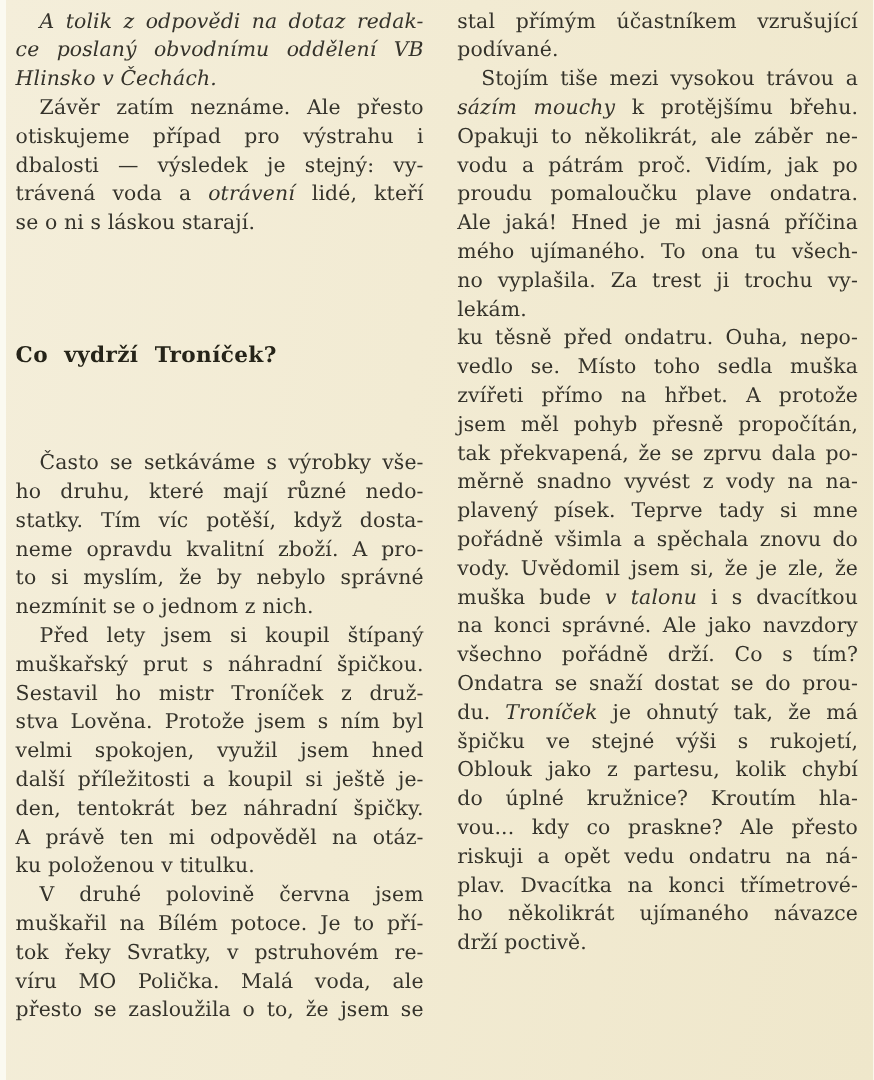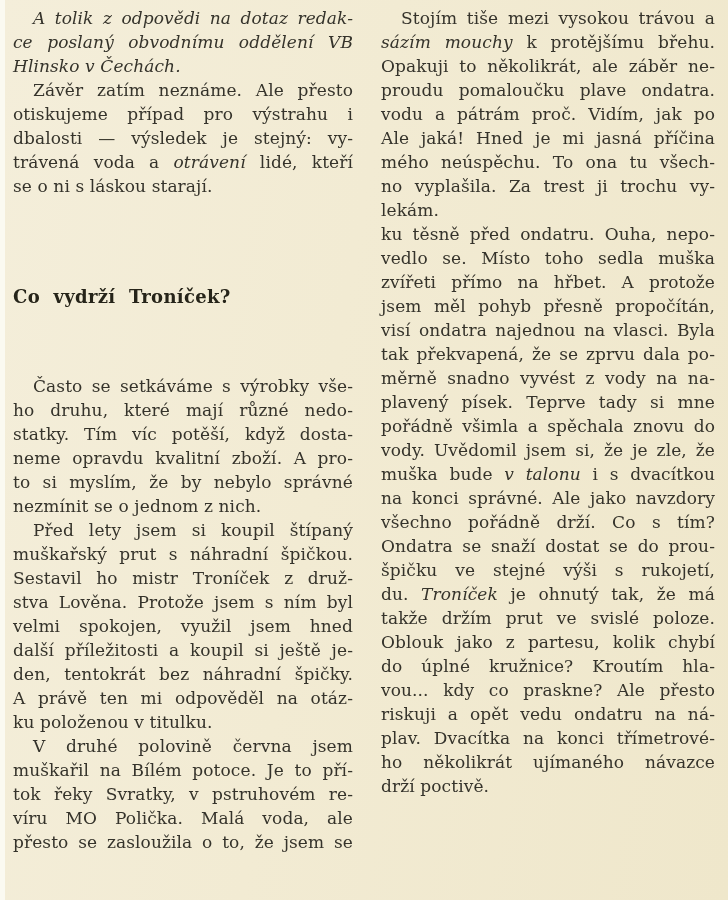--- a/index.html
+++ b/index.html
@@ -82,48 +82,50 @@
       <div class="para">
         <div class="line ind">V druhé polovině června jsem</div>
         <div class="line">muškařil na Bílém potoce. Je to pří-</div>
         <div class="line">tok řeky Svratky, v pstruhovém re-</div>
         <div class="line">víru MO Polička. Malá voda, ale</div>
         <div class="line">přesto se zasloužila o to, že jsem se</div>
       </div>
     </div>
   <div class="col col-right">
       <div class="para">
+        <div class="line">stal přímým účastníkem vzrušující</div>
+        <div class="line last">podívané.</div>
+      </div>
+      <div class="para">
         <div class="line ind">Stojím tiše mezi vysokou trávou a</div>
         <div class="line"><i>sázím mouchy</i> k protějšímu břehu.</div>
         <div class="line">Opakuji to několikrát, ale záběr ne-</div>
+        <div class="line">vodu a pátrám proč. Vidím, jak po</div>
         <div class="line">proudu pomaloučku plave ondatra.</div>
-        <div class="line">vodu a pátrám proč. Vidím, jak po</div>
         <div class="line">Ale jaká! Hned je mi jasná příčina</div>
-        <div class="line">mého neúspěchu. To ona tu všech-</div>
+        <div class="line">mého ujímaného. To ona tu všech-</div>
         <div class="line">no vyplašila. Za trest ji trochu vy-</div>
         <div class="line last">lekám.</div>
       </div>
       <div class="para">
         <div class="line">ku těsně před ondatru. Ouha, nepo-</div>
         <div class="line">vedlo se. Místo toho sedla muška</div>
         <div class="line">zvířeti přímo na hřbet. A protože</div>
         <div class="line">jsem měl pohyb přesně propočítán,</div>
-        <div class="line">visí ondatra najednou na vlasci. Byla</div>
         <div class="line">tak překvapená, že se zprvu dala po-</div>
         <div class="line">měrně snadno vyvést z vody na na-</div>
         <div class="line">plavený písek. Teprve tady si mne</div>
         <div class="line">pořádně všimla a spěchala znovu do</div>
         <div class="line">vody. Uvědomil jsem si, že je zle, že</div>
         <div class="line">muška bude <i>v talonu</i> i s dvacítkou</div>
         <div class="line">na konci správné. Ale jako navzdory</div>
         <div class="line">všechno pořádně drží. Co s tím?</div>
         <div class="line">Ondatra se snaží dostat se do prou-</div>
+        <div class="line">du. <i>Troníček</i> je ohnutý tak, že má</div>
         <div class="line">špičku ve stejné výši s rukojetí,</div>
-        <div class="line">du. <i>Troníček</i> je ohnutý tak, že má</div>
-        <div class="line">takže držím prut ve svislé poloze.</div>
         <div class="line">Oblouk jako z partesu, kolik chybí</div>
         <div class="line">do úplné kružnice? Kroutím hla-</div>
         <div class="line">vou... kdy co praskne? Ale přesto</div>
         <div class="line">riskuji a opět vedu ondatru na ná-</div>
         <div class="line">plav. Dvacítka na konci třímetrové-</div>
         <div class="line">ho několikrát ujímaného návazce</div>
         <div class="line last">drží poctivě.</div>
       </div>
     </div>
 </div>

